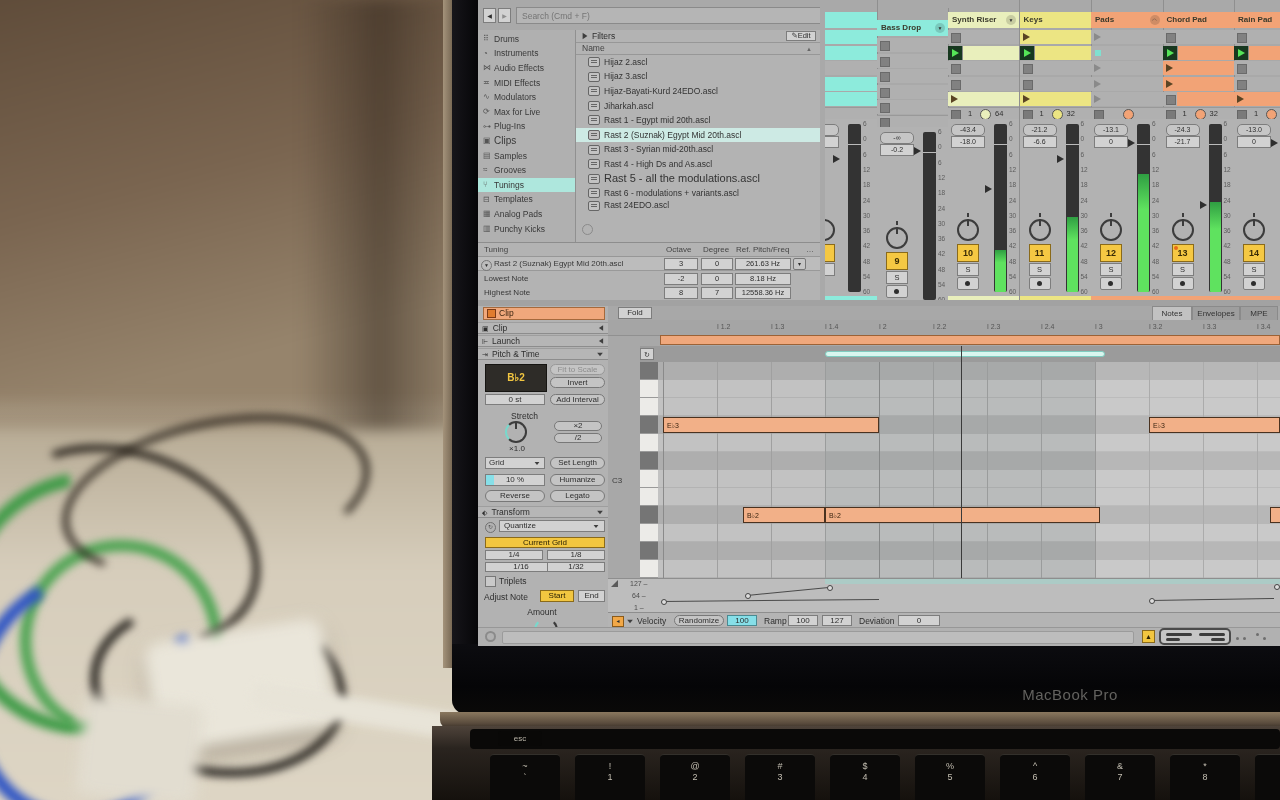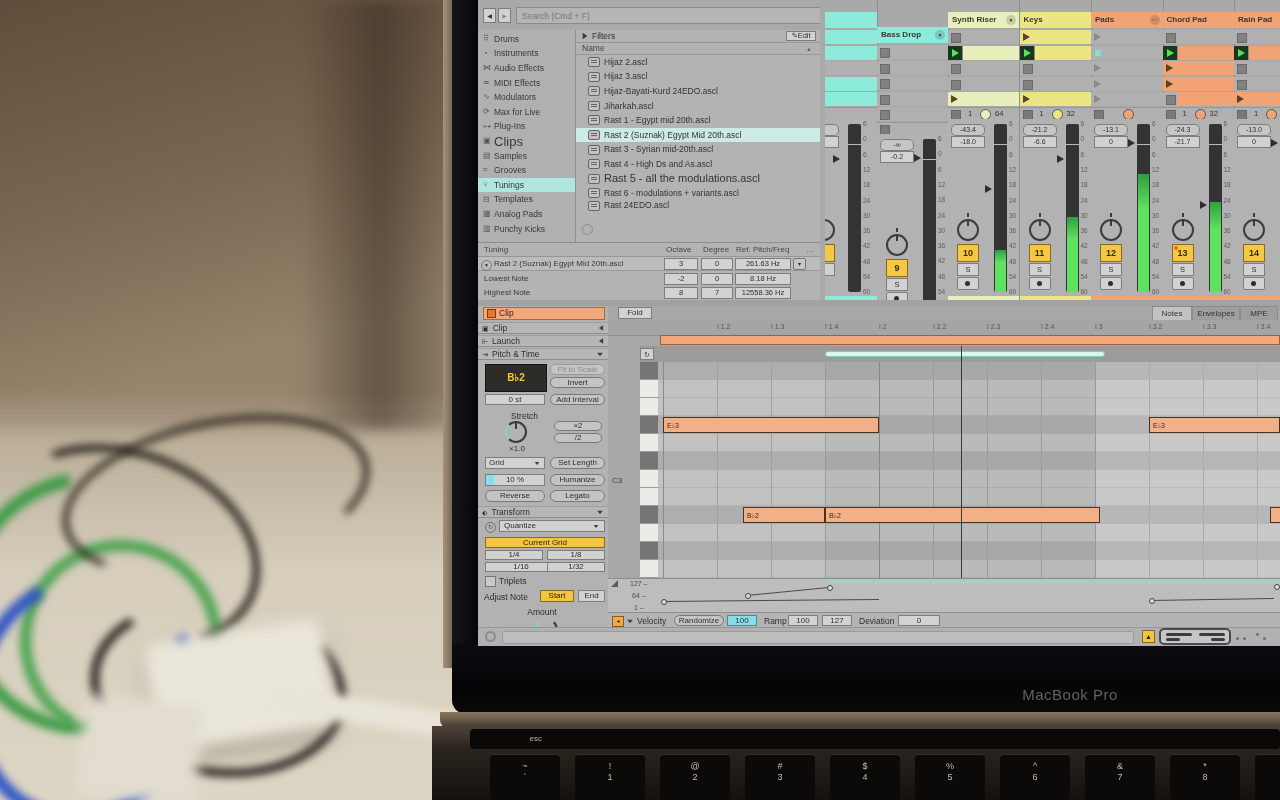--- a/index.html
+++ b/index.html
@@ -51,21 +51,21 @@
   <div class="abs blur" style="left:80px;top:700px;width:120px;height:100px;background:#e2ddd0;border-radius:10px;transform:rotate(6deg);"></div>
   <div class="abs blur2" style="left:250px;top:700px;width:240px;height:26px;background:#e8e4d8;border-radius:13px;transform:rotate(9deg);"></div>
 
   <div class="abs" style="left:443px;top:0;width:12px;height:668px;background:linear-gradient(90deg,#a4937b,#6b5c49);"></div>
   <div class="abs" style="left:452px;top:0;width:26px;height:662px;background:linear-gradient(90deg,#16151a,#060608);"></div>
   <div class="abs" style="left:452px;top:644px;width:828px;height:70px;background:linear-gradient(180deg,#0c0c10 0%,#050507 60%,#0a0908 100%);border-bottom-left-radius:14px;"></div>
   <div class="abs" style="left:995px;top:686px;width:150px;text-align:center;color:#63625f;font-size:15px;letter-spacing:0.5px;">MacBook Pro</div>
   <div class="abs" style="left:440px;top:712px;width:840px;height:16px;background:linear-gradient(180deg,#8a785f,#5a4c3d 70%,#3a3128);border-bottom-left-radius:8px;"></div>
   <div class="abs" style="left:432px;top:726px;width:848px;height:74px;background:linear-gradient(180deg,#4e433a,#2a241f 30%,#15110d);"></div>
   <div class="abs" style="left:470px;top:729px;width:810px;height:20px;background:#0a0908;border-radius:4px;"></div>
-  <div class="abs" style="left:498px;top:731px;width:44px;height:15px;background:#090807;color:#b9b4a8;font-size:8px;text-align:right;line-height:15px;border-radius:3px;">esc</div>
+  <div class="abs" style="left:498px;top:731px;width:44px;height:15px;background:#090807;color:#b9b4a8;font-size:8px;text-align:center;line-height:15px;border-radius:3px;">esc</div>
   <div class="abs" id="kbkeys" style="left:432px;top:750px;width:848px;height:50px;">
       <div class="keycap" style="left: 58px; top: 4px; width: 70px; height: 60px;">
         <div>~</div>
         <div>`</div>
       </div>
       <div class="keycap" style="left: 143px; top: 4px; width: 70px; height: 60px;">
         <div>!</div>
         <div>1</div>
       </div>
       <div class="keycap" style="left: 228px; top: 4px; width: 70px; height: 60px;">
@@ -136,21 +136,21 @@
         <div style="position: absolute; left: 0px; top: 75px; width: 97px; height: 14px; display: flex; align-items: center;">
           <div style="position: static; margin-left: 5px; font-size: 8px; color: rgb(85, 85, 85); width: 11px;">⟳</div>
           <div style="position: static; font-size: 8.5px; color: rgb(56, 56, 56);">Max for Live</div>
         </div>
         <div style="position: absolute; left: 0px; top: 89.6px; width: 97px; height: 14px; display: flex; align-items: center;">
           <div style="position: static; margin-left: 5px; font-size: 8px; color: rgb(85, 85, 85); width: 11px;">⊶</div>
           <div style="position: static; font-size: 8.5px; color: rgb(56, 56, 56);">Plug-Ins</div>
         </div>
         <div style="position: absolute; left: 0px; top: 104.2px; width: 97px; height: 14px; display: flex; align-items: center;">
           <div style="position: static; margin-left: 5px; font-size: 8px; color: rgb(85, 85, 85); width: 11px;">▣</div>
-          <div style="position: static; font-size: 13px; color: rgb(56, 56, 56);">Clips</div>
+          <div style="position: static; font-size: 10px; color: rgb(56, 56, 56);">Clips</div>
         </div>
         <div style="position: absolute; left: 0px; top: 118.8px; width: 97px; height: 14px; display: flex; align-items: center;">
           <div style="position: static; margin-left: 5px; font-size: 8px; color: rgb(85, 85, 85); width: 11px;">▤</div>
           <div style="position: static; font-size: 8.5px; color: rgb(56, 56, 56);">Samples</div>
         </div>
         <div style="position: absolute; left: 0px; top: 133.4px; width: 97px; height: 14px; display: flex; align-items: center;">
           <div style="position: static; margin-left: 5px; font-size: 8px; color: rgb(85, 85, 85); width: 11px;">≈</div>
           <div style="position: static; font-size: 8.5px; color: rgb(56, 56, 56);">Grooves</div>
         </div>
         <div style="position: absolute; left: 0px; top: 148px; width: 97px; height: 14px; display: flex; align-items: center; background: rgb(174, 231, 221);">
@@ -322,21 +322,21 @@
             <div style="position: absolute; left: 38px; top: 124.4px; font-size: 6.5px; color: rgb(92, 92, 92);">42</div>
             <div style="position: absolute; left: 38px; top: 139.7px; font-size: 6.5px; color: rgb(92, 92, 92);">48</div>
             <div style="position: absolute; left: 38px; top: 155px; font-size: 6.5px; color: rgb(92, 92, 92);">54</div>
             <div style="position: absolute; left: 38px; top: 170.3px; font-size: 6.5px; color: rgb(92, 92, 92);">60</div>
             <div style="position: absolute; left: -12px; top: 100px; width: 22px; height: 22px; border: 2px solid rgb(60, 60, 60); border-radius: 50%; box-sizing: border-box;"></div>
             <div style="position: absolute; left: -12px; top: 125px; width: 20px; height: 16px; background: rgb(245, 200, 67); border: 1px solid rgb(138, 106, 26);"></div>
             <div style="position: absolute; left: -12px; top: 144px; width: 20px; height: 11px; background: rgb(210, 210, 210); border: 1px solid rgb(125, 125, 125);"></div>
           </div>
           <div style="position: absolute; left: 0px; top: 296px; width: 52px; height: 4px; background: rgb(141, 235, 220);"></div>
         </div>
-        <div style="position: absolute; left: 57px; top: 15px; width: 71px; height: 300px; overflow: hidden; border-right: 1px solid rgb(143, 143, 143);">
+        <div style="position: absolute; left: 57px; top: 8px; width: 71px; height: 300px; overflow: hidden; border-right: 1px solid rgb(143, 143, 143);">
           <div style="position: absolute; left: 0px; top: 12px; width: 71px; height: 16px; background: rgb(141, 235, 220); display: flex; align-items: center;">
             <div style="position: static; margin-left: 4px; font-size: 8px; font-weight: bold; color: rgb(58, 58, 44);">Bass Drop</div>
             <div style="position: static; margin-left: auto; margin-right: 3px; width: 10px; height: 10px; border-radius: 50%; background: rgba(0, 0, 0, 0.14); font-size: 5px; text-align: center; line-height: 10px; color: rgb(51, 51, 51);">▼</div>
           </div>
           <div style="position: absolute; left: 0px; top: 30px; width: 71px; height: 14px; background: rgb(176, 176, 176);">
             <div style="position: absolute; left: 3px; top: 3px; width: 8px; height: 8px; background: rgb(129, 129, 129); border: 1px solid rgb(106, 106, 106);"></div>
           </div>
           <div style="position: absolute; left: 0px; top: 45.5px; width: 71px; height: 14px; background: rgb(176, 176, 176);">
             <div style="position: absolute; left: 3px; top: 3px; width: 8px; height: 8px; background: rgb(129, 129, 129); border: 1px solid rgb(106, 106, 106);"></div>
           </div>

